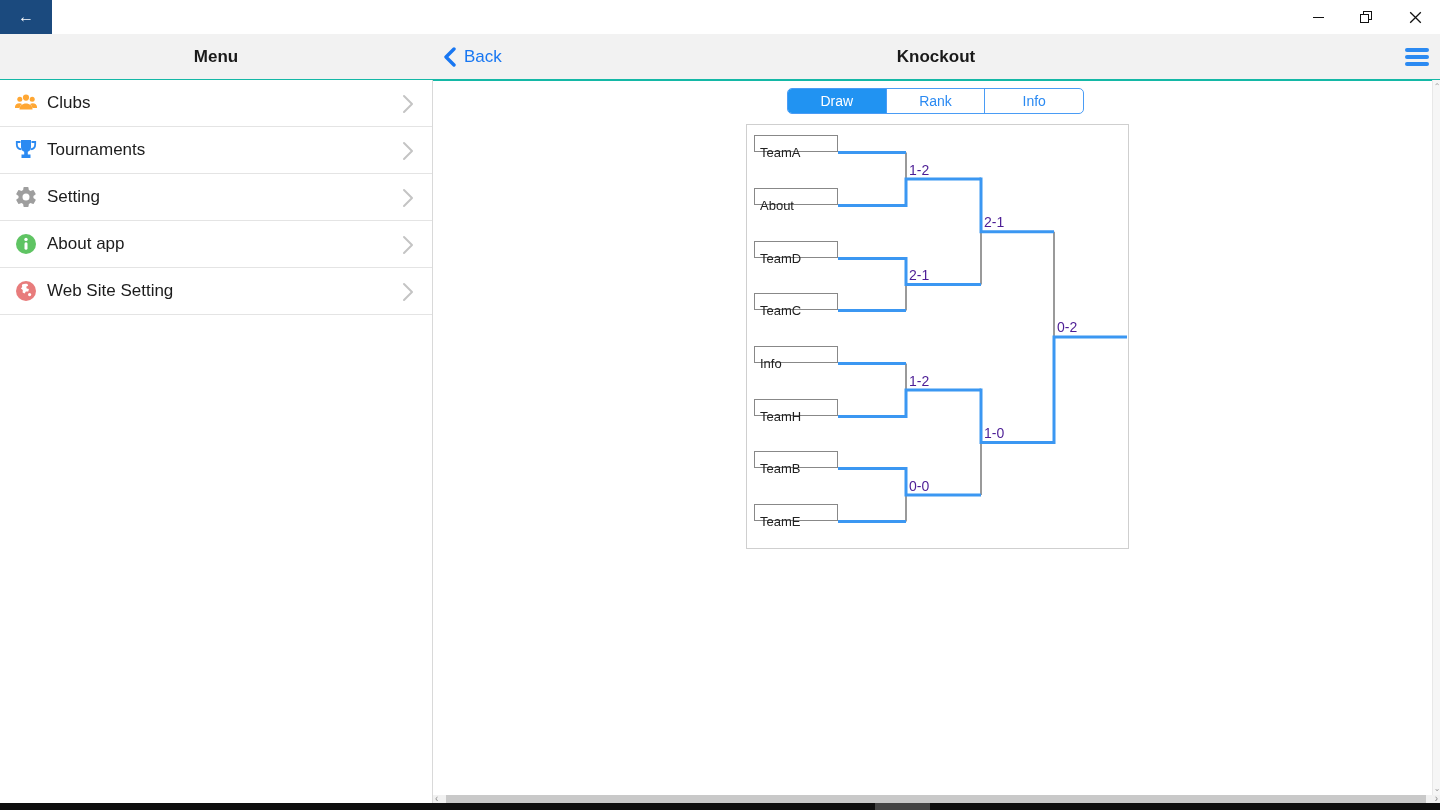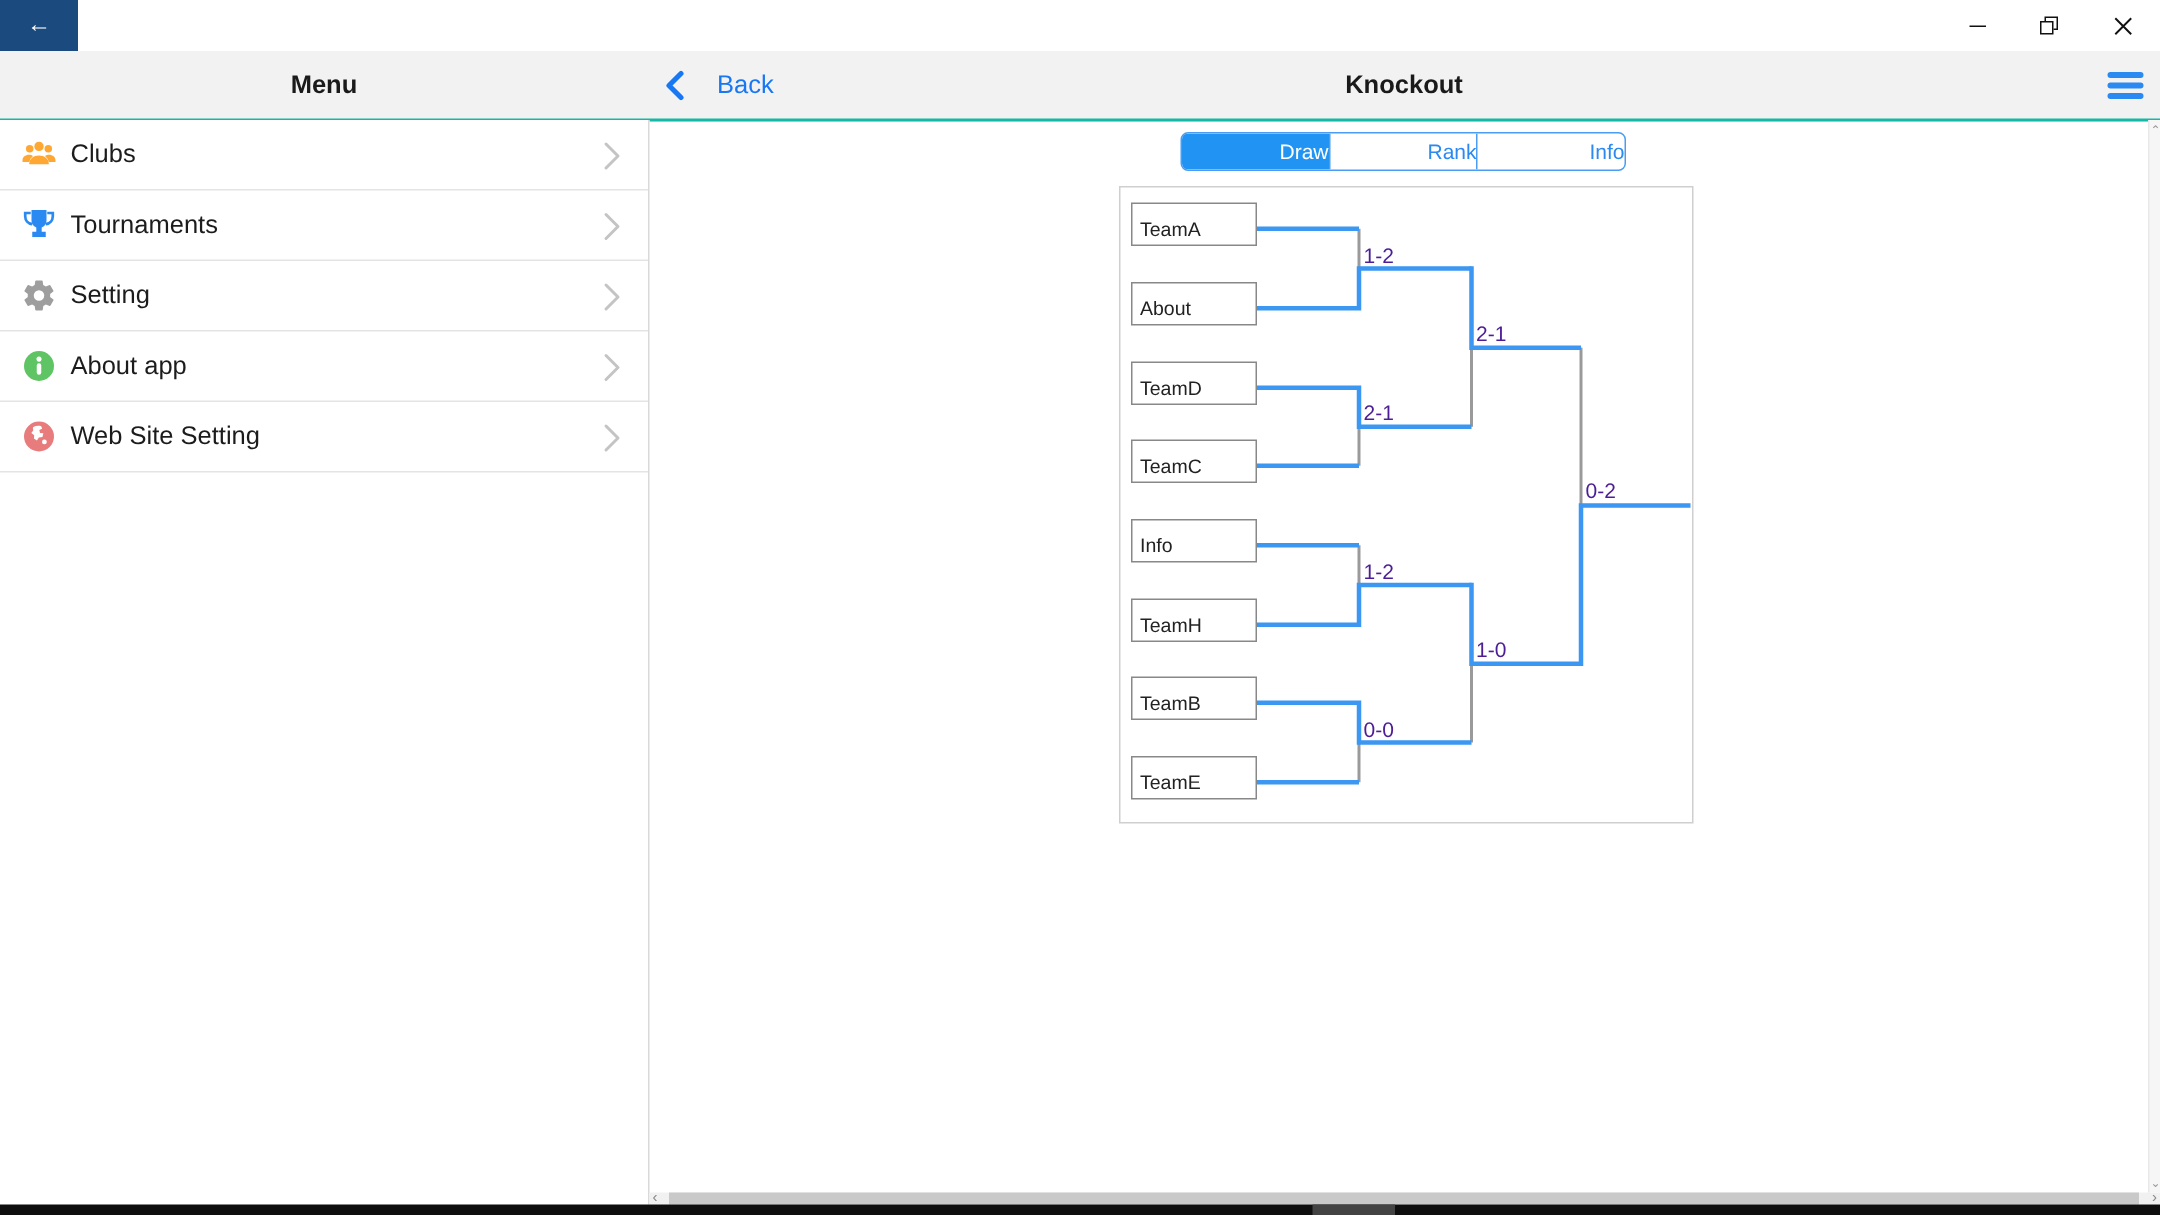--- a/index.html
+++ b/index.html
@@ -15,45 +15,45 @@
   .btn-min{left:1295px;}.btn-restore{left:1343px;}.btn-close{left:1392px;}
   .min-glyph{width:11px;height:0;border-top:1.4px solid #111;}
   .restore-glyph{position:relative;width:12px;height:12px;}
   .restore-glyph::before{content:"";position:absolute;left:3px;top:0;width:7px;height:7px;border:1px solid #111;background:#fff;}
   .restore-glyph::after{content:"";position:absolute;left:0;top:3px;width:7px;height:7px;border:1px solid #111;background:#fff;}
 
   
   .header{position:absolute;left:0;top:34px;width:1440px;height:45px;background:#f2f2f2;border-bottom:2px solid #14b8a6;}
   .menu-title{position:absolute;left:0;top:0;width:432px;height:45px;line-height:45px;text-align:center;
               font-size:17px;font-weight:bold;color:#1a1a1a;}
-  .back-nav{position:absolute;left:443px;top:0;height:45px;display:flex;align-items:center;gap:22px;
+  .back-nav{position:absolute;left:443px;top:0;height:45px;display:flex;align-items:center;gap:8px;
             color:#1877f2;font-size:17px;cursor:default;}
   .page-title{position:absolute;left:432px;top:0;width:1008px;height:45px;line-height:45px;text-align:center;
               font-size:17px;font-weight:bold;color:#1a1a1a;}
   .hamburger{position:absolute;left:1405px;top:14px;width:24px;height:18px;display:flex;flex-direction:column;justify-content:space-between;cursor:default;}
   .hamburger div{height:3.8px;border-radius:2px;background:#2b8af2;}
 
   
   .sidebar{position:absolute;left:0;top:80px;width:432px;height:723px;background:#fff;border-right:1px solid #d9d9d9;}
   .side-item{position:relative;height:47px;border-bottom:1px solid #e4e4e4;display:flex;align-items:center;padding-left:14px;box-sizing:border-box;}
   .side-item .icon{width:24px;height:24px;margin-right:9px;flex:0 0 auto;}
   .side-item .label{font-size:17px;color:#1c1c1c;}
   .side-item .chev{position:absolute;right:18px;top:14px;}
 
   
   .tabs{position:absolute;left:787px;top:88px;width:297px;height:26px;border:1px solid #4a9cf5;border-radius:5px;
         display:flex;overflow:hidden;background:#fff;box-sizing:border-box;}
-  .tab{flex:1;text-align:right;line-height:24px;font-size:14px;color:#2b8af2;border-left:1px solid #4a9cf5;cursor:default;}
+  .tab{flex:1;text-align:center;line-height:24px;font-size:14px;color:#2b8af2;border-left:1px solid #4a9cf5;cursor:default;}
   .tab:first-child{border-left:none;}
   .tab.selected{background:#2193f2;color:#fff;}
 
   
   .bracket-panel{position:absolute;left:746px;top:124px;width:381px;height:423px;border:1px solid #cfcfcf;background:#fff;}
   .bracket-panel svg.lines{position:absolute;left:0;top:0;}
-  .team{position:absolute;left:7px;width:84px;height:29px;border:1px solid #888;background:#fff;box-sizing:border-box;
+  .team{position:absolute;left:7px;width:84px;height:17px;border:1px solid #888;background:#fff;box-sizing:border-box;
         font-size:13px;color:#222;line-height:33px;padding-left:5px;}
   .score{position:absolute;font-size:14px;color:#4c1d95;line-height:1;}
 
   
   .h-scroll{position:absolute;left:433px;top:795px;width:1007px;height:8px;background:#f1f1f1;}
   .h-thumb{position:absolute;left:13px;top:0;width:980px;height:8px;background:#c9c9c9;}
   .h-arrow{position:absolute;top:-3px;font-size:10px;color:#8a8a8a;line-height:14px;}
   .h-arrow.left{left:2px;}.h-arrow.right{right:2px;}
   .v-scroll{position:absolute;left:1432px;top:80px;width:8px;height:715px;background:#f6f6f6;border-left:1px solid #e8e8e8;box-sizing:border-box;}
   .v-arrow{position:absolute;left:0;width:8px;text-align:center;font-size:8px;color:#9a9a9a;}

